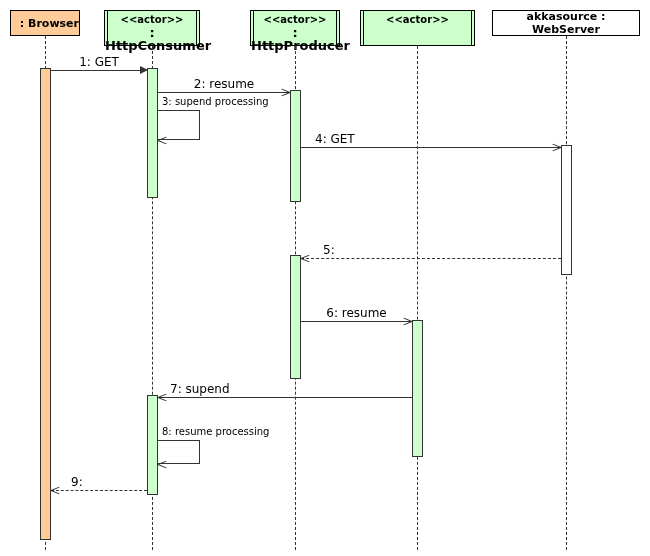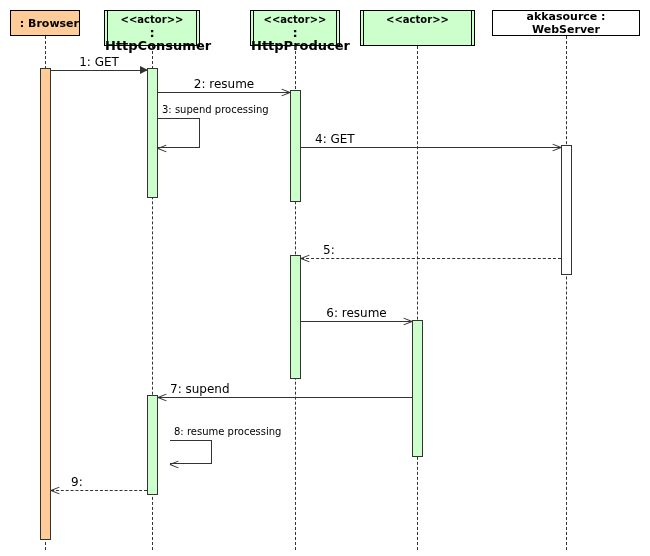--- a/index.html
+++ b/index.html
@@ -201,21 +201,21 @@
     <div class="head-arrow"></div>
     <div class="label center">1: GET</div>
   </div>
 
   <div class="msg open-right" style="left:158px;top:92px;width:132px;">
     <div class="line"></div>
     <div class="head-arrow"></div>
     <div class="label center">2: resume</div>
   </div>
 
-  <div class="selfmsg" style="left:158px;top:118px;width:42px;height:30px;">
+  <div class="selfmsg" style="left:158px;top:110px;width:42px;height:30px;">
     <div class="top"></div>
     <div class="right"></div>
     <div class="bottom"></div>
     <div class="arrow"></div>
     <div class="label">3: supend processing</div>
   </div>
 
   <div class="msg open-right" style="left:301px;top:147px;width:260px;">
     <div class="line"></div>
     <div class="head-arrow"></div>
@@ -233,21 +233,21 @@
     <div class="head-arrow"></div>
     <div class="label center">6: resume</div>
   </div>
 
   <div class="msg open-left" style="left:158px;top:397px;width:254px;">
     <div class="line"></div>
     <div class="head-arrow"></div>
     <div class="label left" style="left:12px;">7: supend</div>
   </div>
 
-  <div class="selfmsg" style="left:170px;top:440px;width:42px;height:24px;">
+  <div class="selfmsg" style="left:158px;top:440px;width:42px;height:24px;">
     <div class="top"></div>
     <div class="right"></div>
     <div class="bottom"></div>
     <div class="arrow"></div>
     <div class="label">8: resume processing</div>
   </div>
 
   <div class="msg dashed open-left" style="left:51px;top:490px;width:96px;">
     <div class="line"></div>
     <div class="head-arrow"></div>

